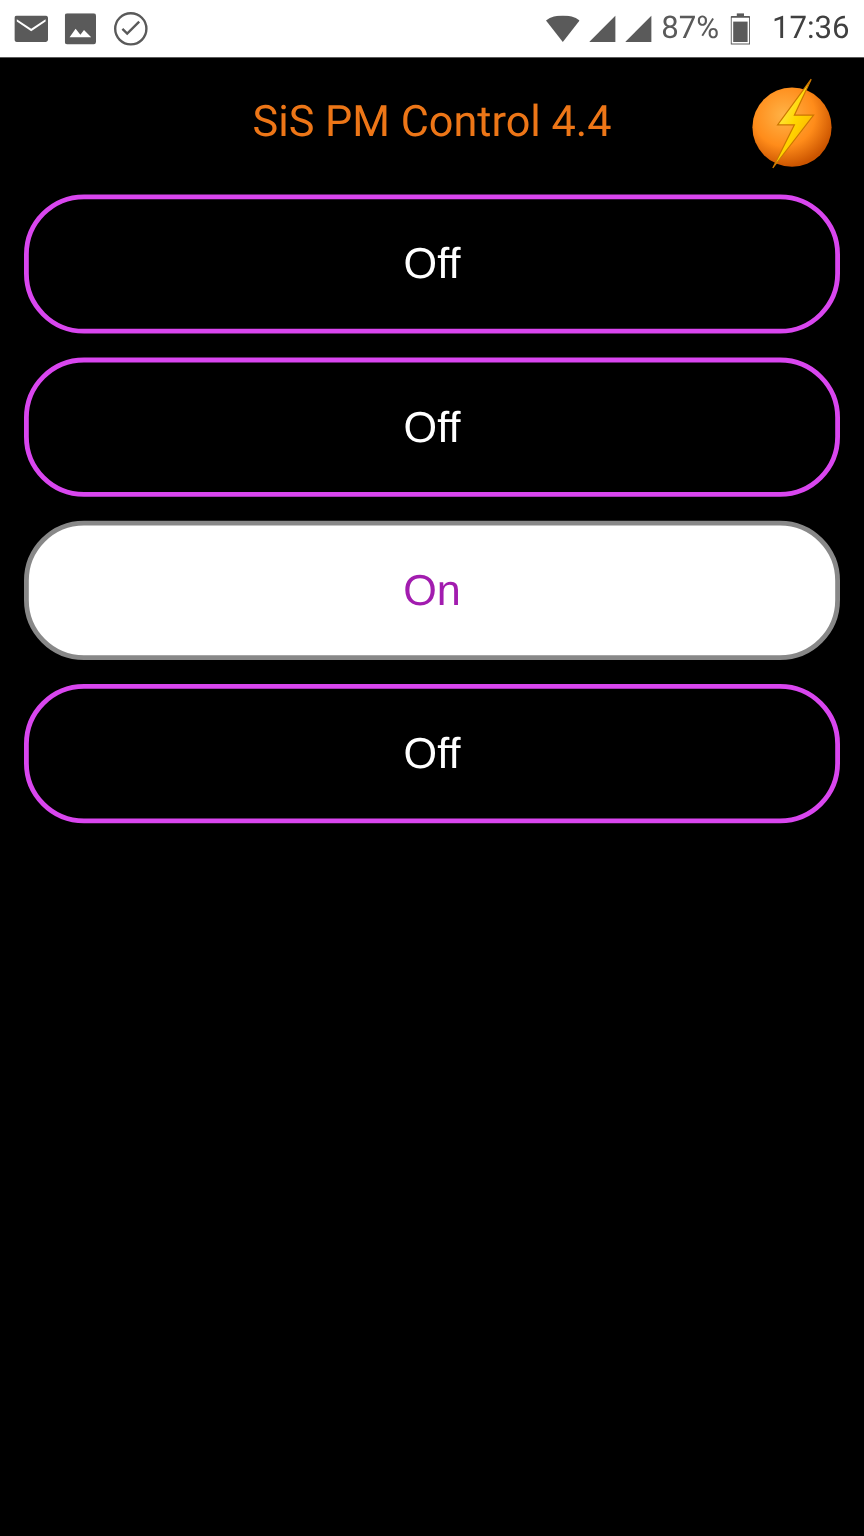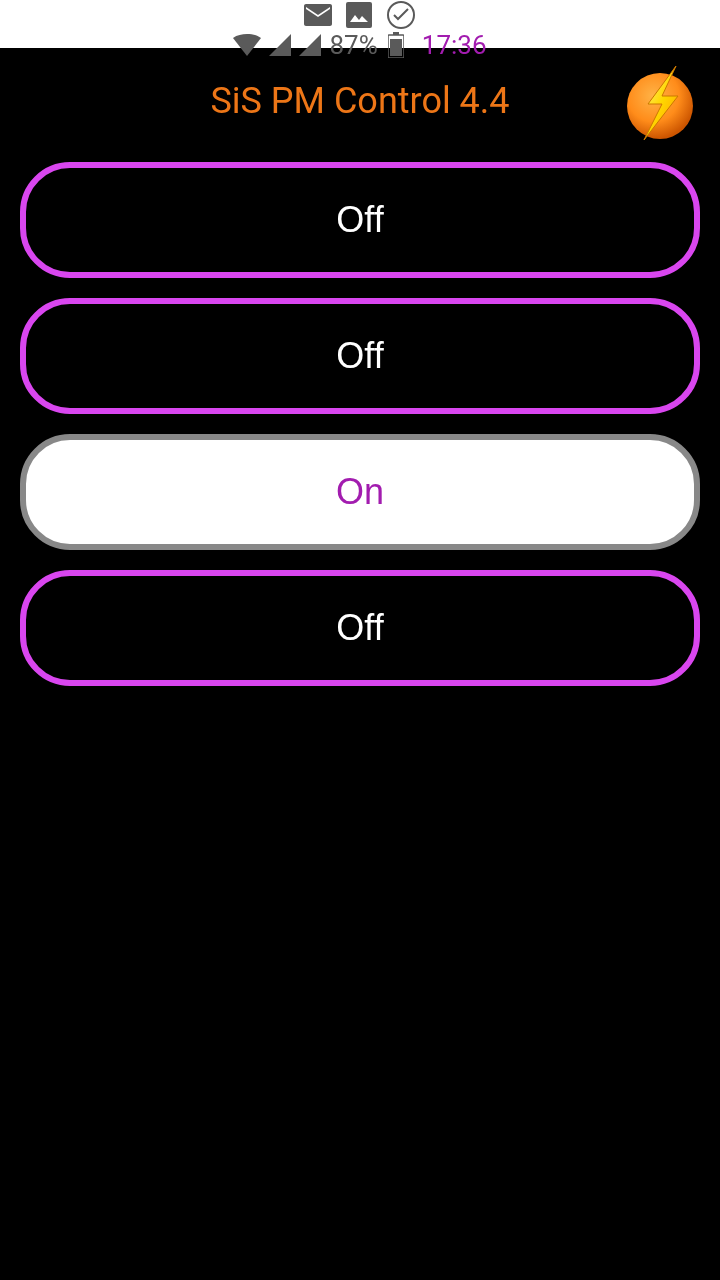--- a/index.html
+++ b/index.html
@@ -15,21 +15,20 @@
       overflow: hidden;
     }
     .status-bar {
       height: 48px;
       background: #fff;
       display: flex;
       align-items: center;
       justify-content: space-between;
       padding: 0 12px;
       color: #5a5a5a;
-      flex-direction: column;
     }
     .status-left {
       display: flex;
       align-items: center;
       gap: 14px;
     }
     .status-right {
       display: flex;
       align-items: center;
       gap: 8px;
@@ -39,21 +38,21 @@
       align-items: center;
       justify-content: center;
     }
     .battery-text {
       font-size: 26px;
       color: #5a5a5a;
       margin-right: 2px;
     }
     .time-text {
       font-size: 26px;
-      color: #a21caf;
+      color: #404040;
       margin-left: 10px;
     }
     .app-content {
       background: #000;
       height: calc(100% - 48px);
       padding: 0 20px;
     }
     .header {
       display: flex;
       align-items: center;
@@ -69,21 +68,21 @@
     .lightning-icon {
       position: absolute;
       right: 0;
       top: 14px;
       width: 80px;
       height: 80px;
     }
     .socket-button {
       width: 100%;
       height: 116px;
-      border: 6px solid #d946ef;
+      border: 4px solid #d946ef;
       border-radius: 50px;
       background: #000;
       color: #fff;
       font-size: 36px;
       font-weight: 400;
       display: flex;
       align-items: center;
       justify-content: center;
       margin-bottom: 20px;
       cursor: pointer;

